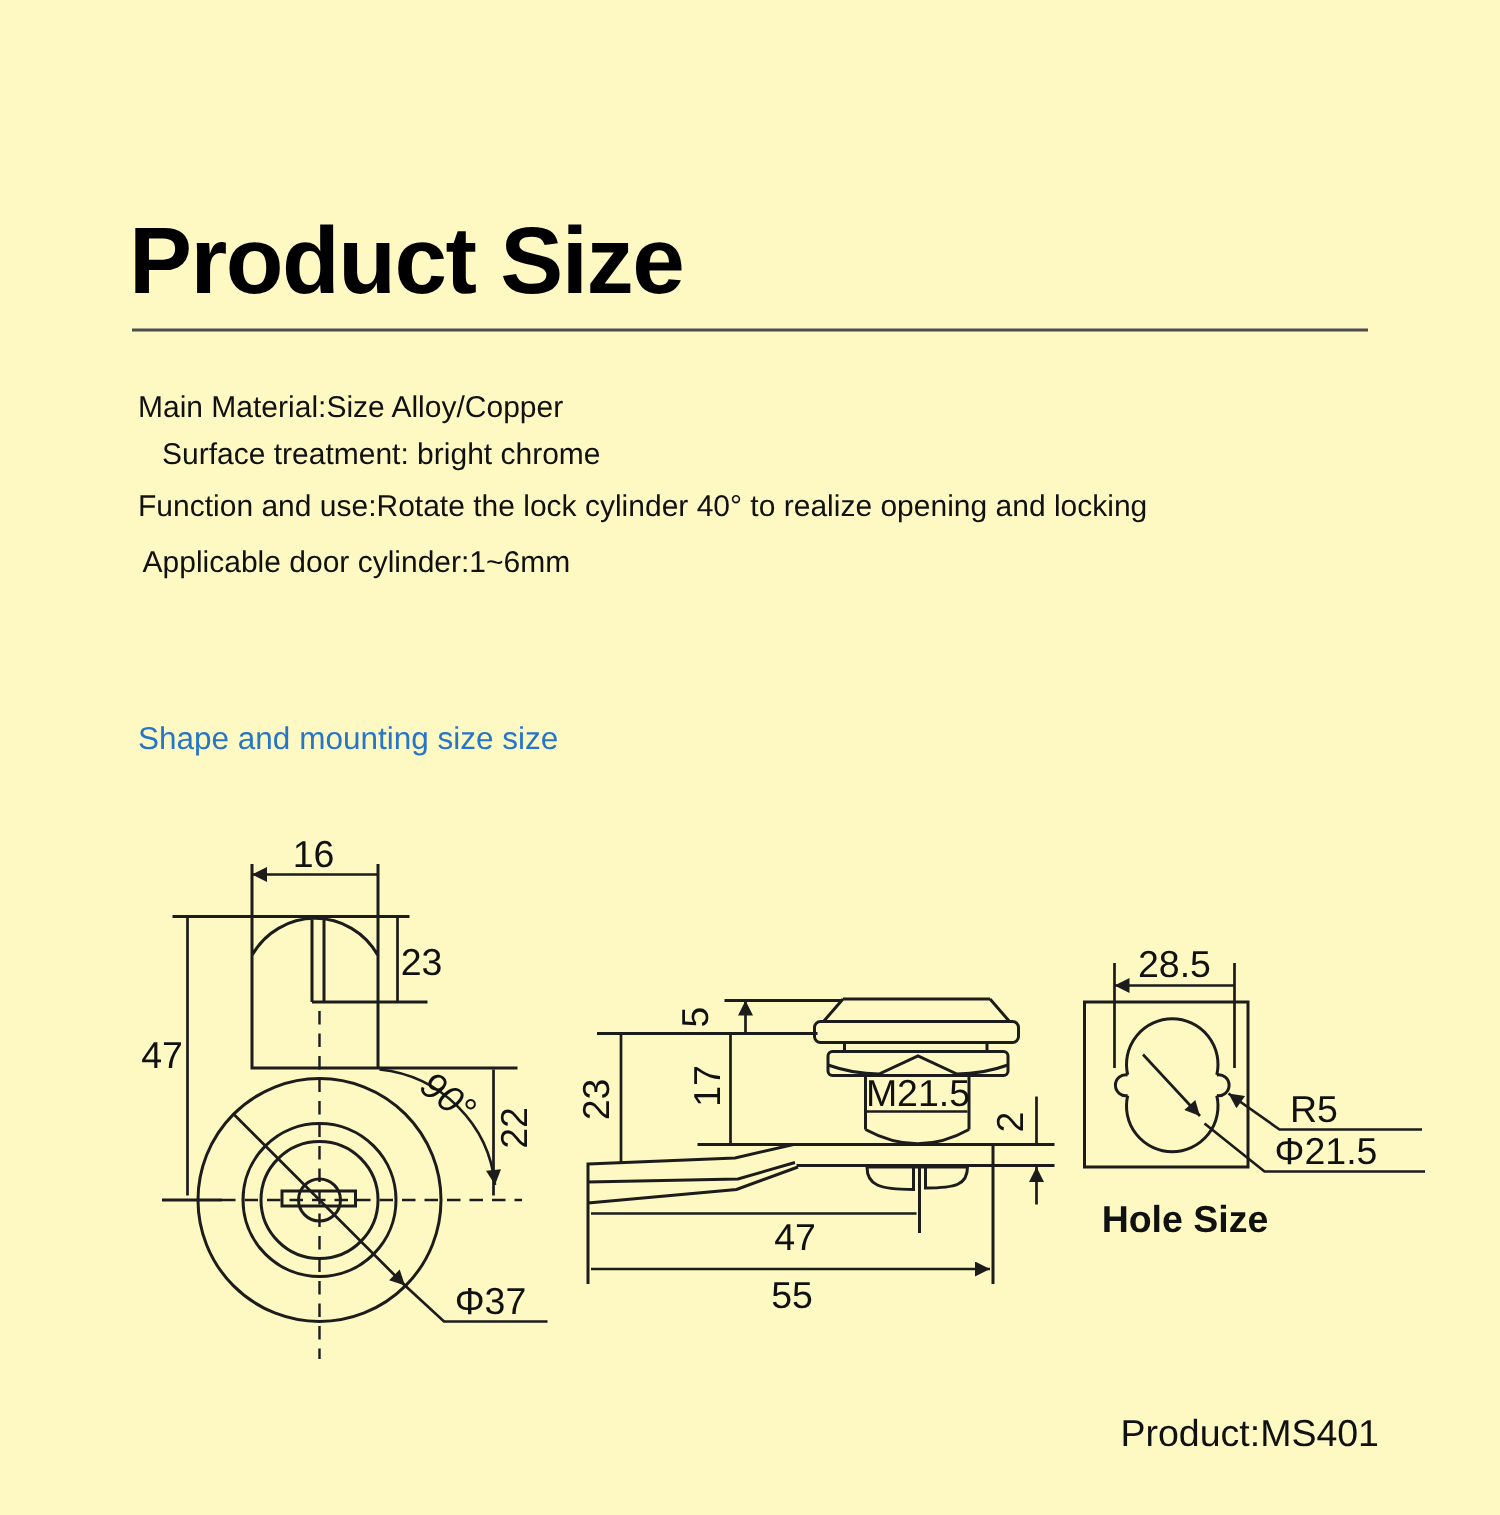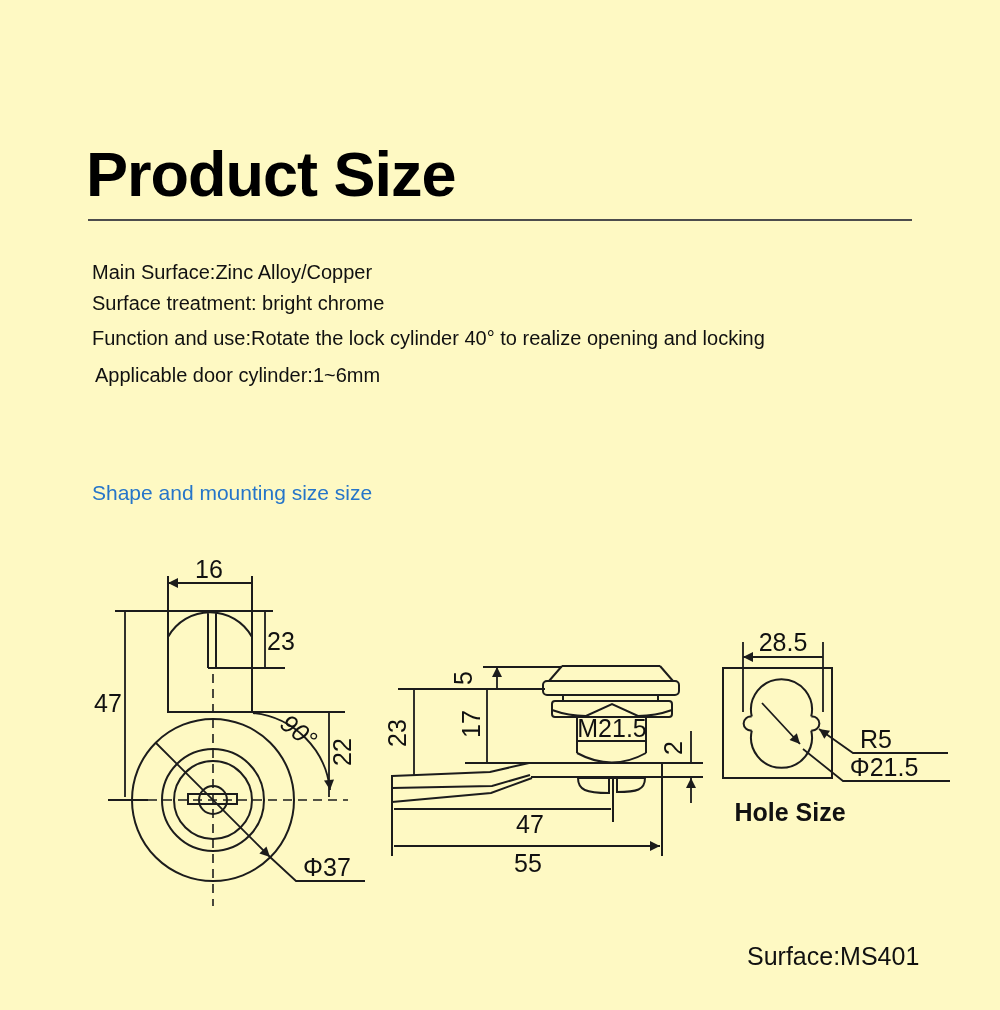--- a/index.html
+++ b/index.html
@@ -3,21 +3,21 @@
 <meta charset="utf-8">
 <style>
   html,body{margin:0;padding:0;background:#fff;}
   .page{position:relative;width:1000px;height:1010px;background:#fef9c3;overflow:hidden;
         font-family:"Liberation Sans",sans-serif;color:#1a1a1a;}
   .title{position:absolute;left:86px;top:138px;font-size:63px;font-weight:bold;
          letter-spacing:-1px;color:#000;}
   .divider{position:absolute;left:88px;top:219px;width:824px;height:2px;background:#4d4d4d;}
   .spec-line{position:absolute;left:92px;font-size:20px;color:#111;white-space:nowrap;}
   .spec-1{top:261px;}
-  .spec-2{top:292px;}
+  .spec-2{top:292px;margin-left:16px;}
   .spec-3{top:327px;}
   .spec-4{top:364px;left:95px;}
   .section-heading{position:absolute;left:92px;top:481px;font-size:21px;color:#2575c9;}
   .legend{position:absolute;left:747px;top:942px;font-size:25px;color:#111;}
   svg.drawing{position:absolute;left:0;top:0;}
   svg.drawing path, svg.drawing rect, svg.drawing circle{fill:none;stroke:#1c1c1c;}
   .struct{stroke-width:2px;}
   .thin{stroke-width:1.8px;}
   .dash{stroke-width:1.6px;stroke-dasharray:9 6;}
   svg.drawing text{font-family:"Liberation Sans",sans-serif;fill:#111;font-size:25px;}
@@ -26,21 +26,21 @@
   .rot90txt{font-style:italic;}
 </style>
 </head>
 <body>
 
 <div class="page">
 
   <div class="title">Product Size</div>
   <div class="divider"></div>
 
-  <div class="spec-line spec-1">Main Surface:Zinc Alloy/Copper</div>
+  <div class="spec-line spec-1">Main Material:Size Alloy/Copper</div>
   <div class="spec-line spec-2">Surface treatment: bright chrome</div>
   <div class="spec-line spec-3">Function and use:Rotate the lock cylinder 40° to realize opening and locking</div>
   <div class="spec-line spec-4">Applicable door cylinder:1~6mm</div>
 
   <div class="section-heading">Shape and mounting size size</div>
 
   <svg class="drawing" width="1000" height="1010" viewBox="0 0 1000 1010">
     <defs>
       <marker id="arr" viewBox="0 0 10 10" refX="10" refY="5" markerWidth="14" markerHeight="10" markerUnits="userSpaceOnUse" orient="auto-start-reverse">
         <path d="M0,0 L10,5 L0,10 Z" style="fill:#1c1c1c;stroke:none;"></path>
@@ -141,14 +141,14 @@
       <path class="thin" marker-start="url(#arr)" d="
         M819,729 L853,753 H948
         M803,749 L843,781 H950"></path>
       <text class="dimtxt" x="783" y="651" text-anchor="middle">28.5</text>
       <text class="dimtxt" x="876" y="748" text-anchor="middle">R5</text>
       <text class="dimtxt" x="884" y="776" text-anchor="middle">Φ21.5</text>
       <text class="holecap" x="790" y="821" text-anchor="middle">Hole Size</text>
     </g>
   </svg>
 
-  <div class="legend">Surface:MS401</div>
+  <div class="legend">Product:MS401</div>
 </div>
 
 </body></html>

